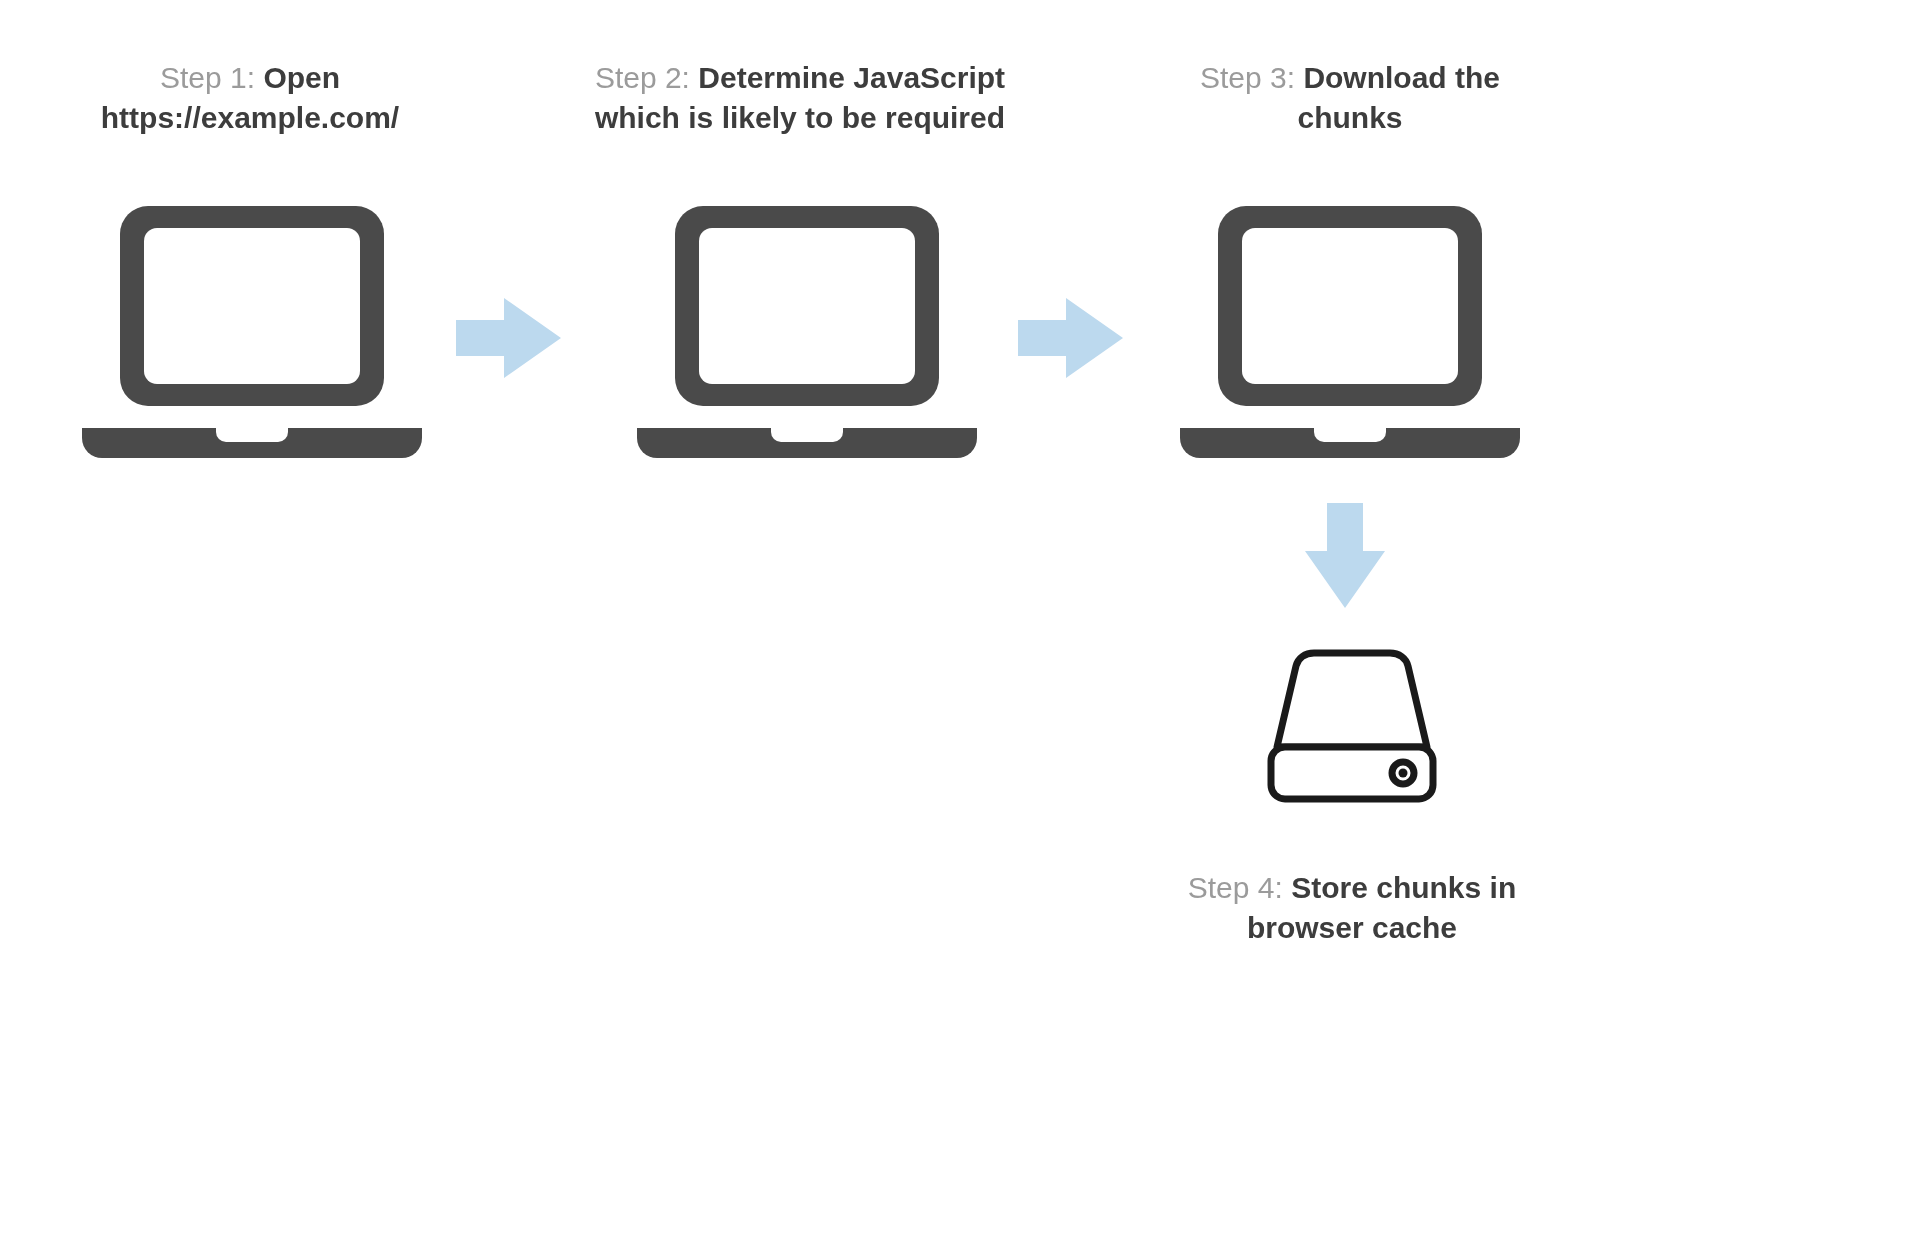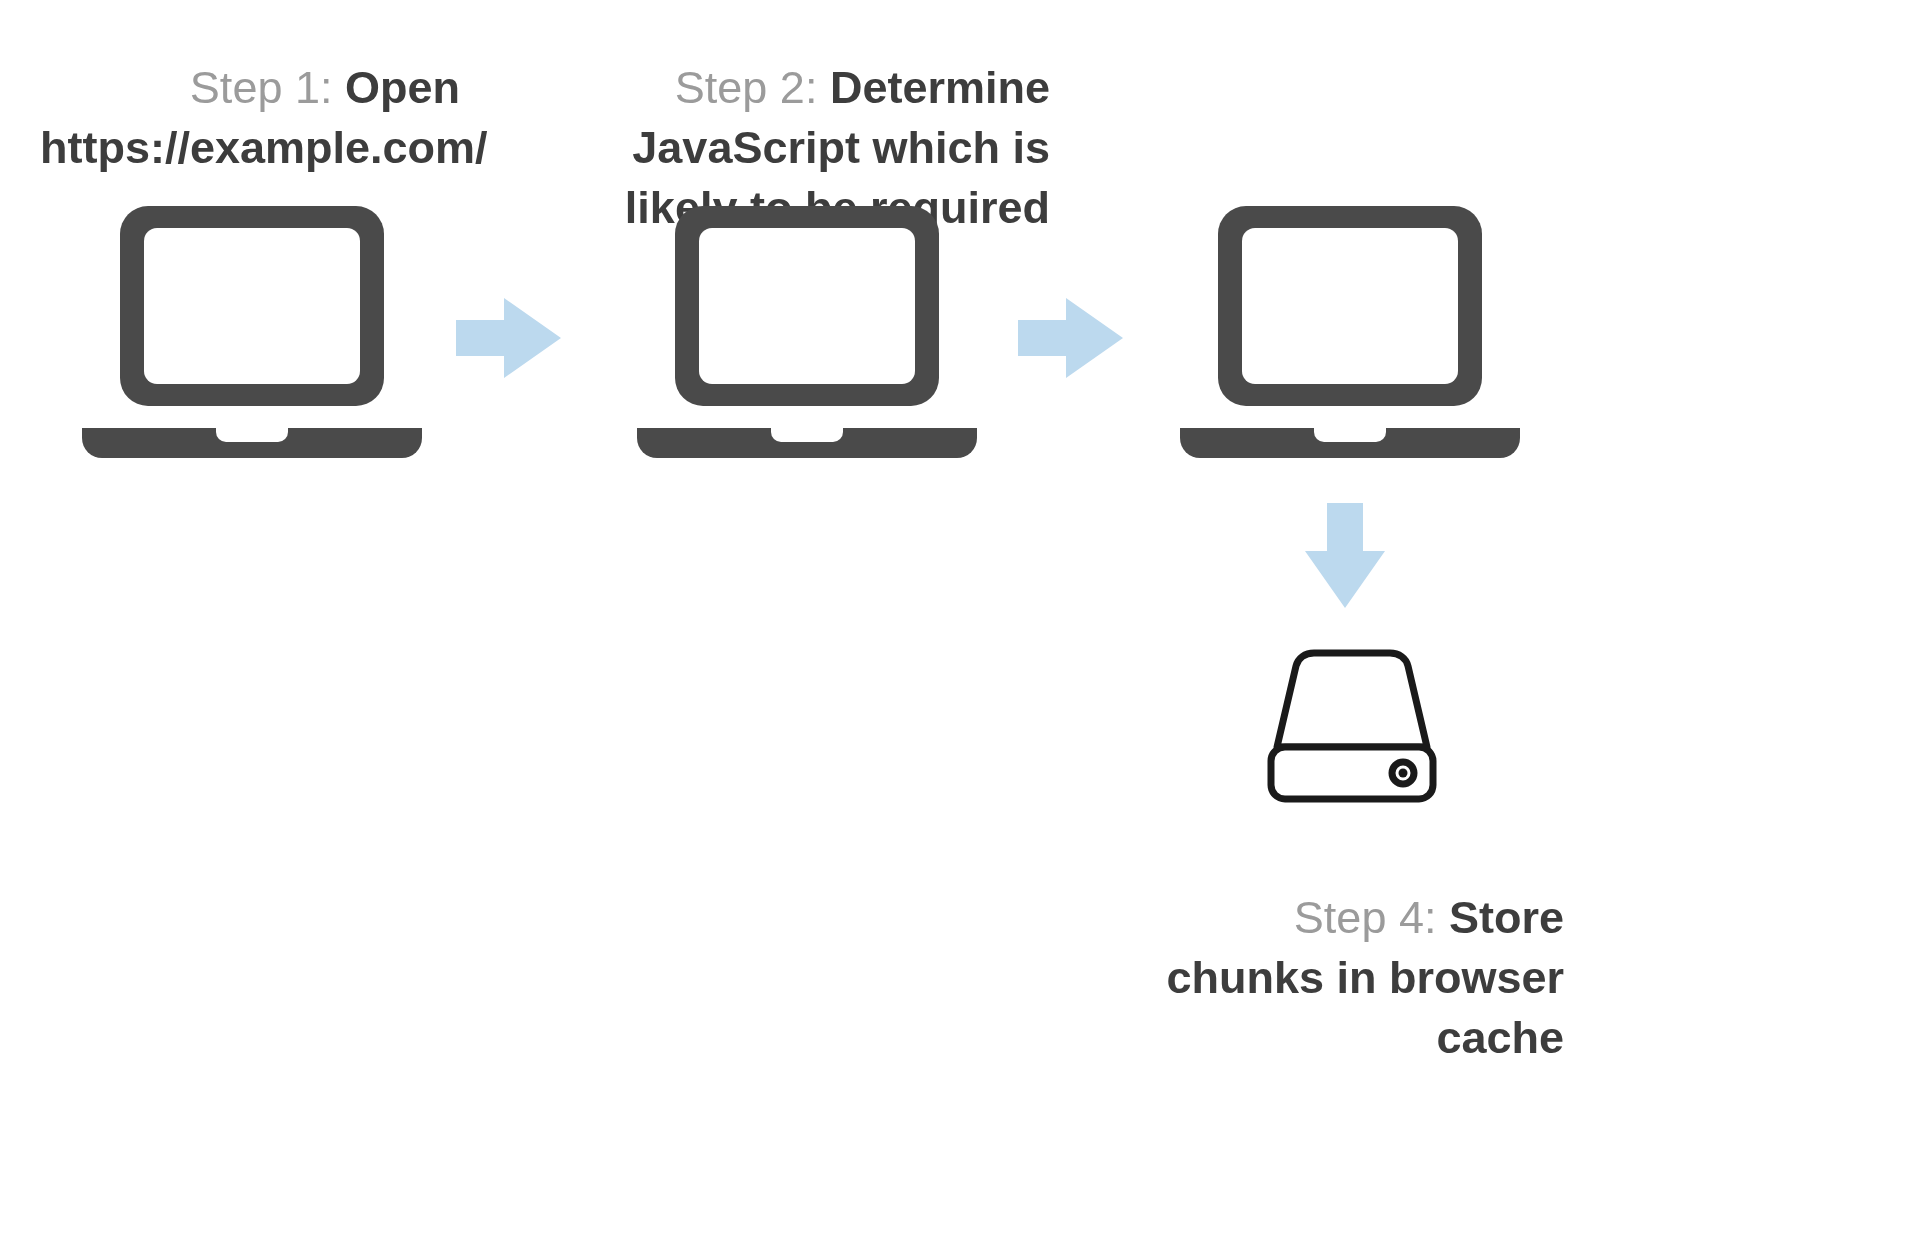--- a/index.html
+++ b/index.html
@@ -10,22 +10,22 @@
   }
   .canvas {
     position: relative;
     width: 1916px;
     height: 1238px;
     background: #ffffff;
     overflow: hidden;
   }
   .caption {
     position: absolute;
-    text-align: right;
-    font-size: 45px;
+    text-align: center;
+    font-size: 30px;
     line-height: 1.33;
     color: #3d3d3d;
   }
   .caption .prefix {
     color: #9b9b9b;
     font-weight: normal;
   }
   .caption b {
     color: #3d3d3d;
     font-weight: bold;
@@ -42,20 +42,24 @@
   <div class="caption" style="left:40px; top:58px; width:420px;">
     <span class="prefix">Step 1:</span>
     <b>Open https://example.com/</b>
   </div>
 
   <div class="caption" style="left:550px; top:58px; width:500px;">
     <span class="prefix">Step 2:</span>
     <b>Determine JavaScript which is likely to be required</b>
   </div>
 
+  <div class="caption" style="left:1150px; top:58px; width:400px;">
+    <span class="prefix">Step 3:</span>
+    <b>Download the chunks</b>
+  </div>
 
   <svg class="icon" style="left:82px; top:206px;" width="340" height="258" viewBox="0 0 340 258">
     <g fill="#4a4a4a">
       <rect x="38" y="0" width="264" height="200" rx="28"></rect>
       <path d="M0 222 L340 222 L340 232 A20 20 0 0 1 320 252 L20 252 A20 20 0 0 1 0 232 Z"></path>
     </g>
     <rect x="62" y="22" width="216" height="156" rx="13" fill="#ffffff"></rect>
     <path d="M134 222 L206 222 L206 226 A10 10 0 0 1 196 236 L144 236 A10 10 0 0 1 134 226 Z" fill="#ffffff"></path>
   </svg>
 
@@ -91,18 +95,18 @@
 
   <svg class="icon" style="left:1262px; top:648px;" width="180" height="174" viewBox="0 0 180 174">
     <g fill="none" stroke-width="7" stroke-linejoin="round" stroke-linecap="round" stroke="#1a1a1a">
       <path d="M52 5 L128 5 C137 5 144 10 146 18 L165 99 L15 99 L34 18 C36 10 43 5 52 5 Z" fill="#ffffff"></path>
       <rect x="9" y="99" width="162" height="52" rx="14" fill="#ffffff"></rect>
       <circle cx="141" cy="125" r="11"></circle>
     </g>
     <circle cx="141" cy="125" r="4.5" fill="#1a1a1a"></circle>
   </svg>
 
-  <div class="caption" style="left:1140px; top:888px; width:424px;">
+  <div class="caption" style="left:1140px; top:868px; width:424px;">
     <span class="prefix">Step 4:</span>
     <b>Store chunks in browser cache</b>
   </div>
 
 </div>
 
 </body></html>

